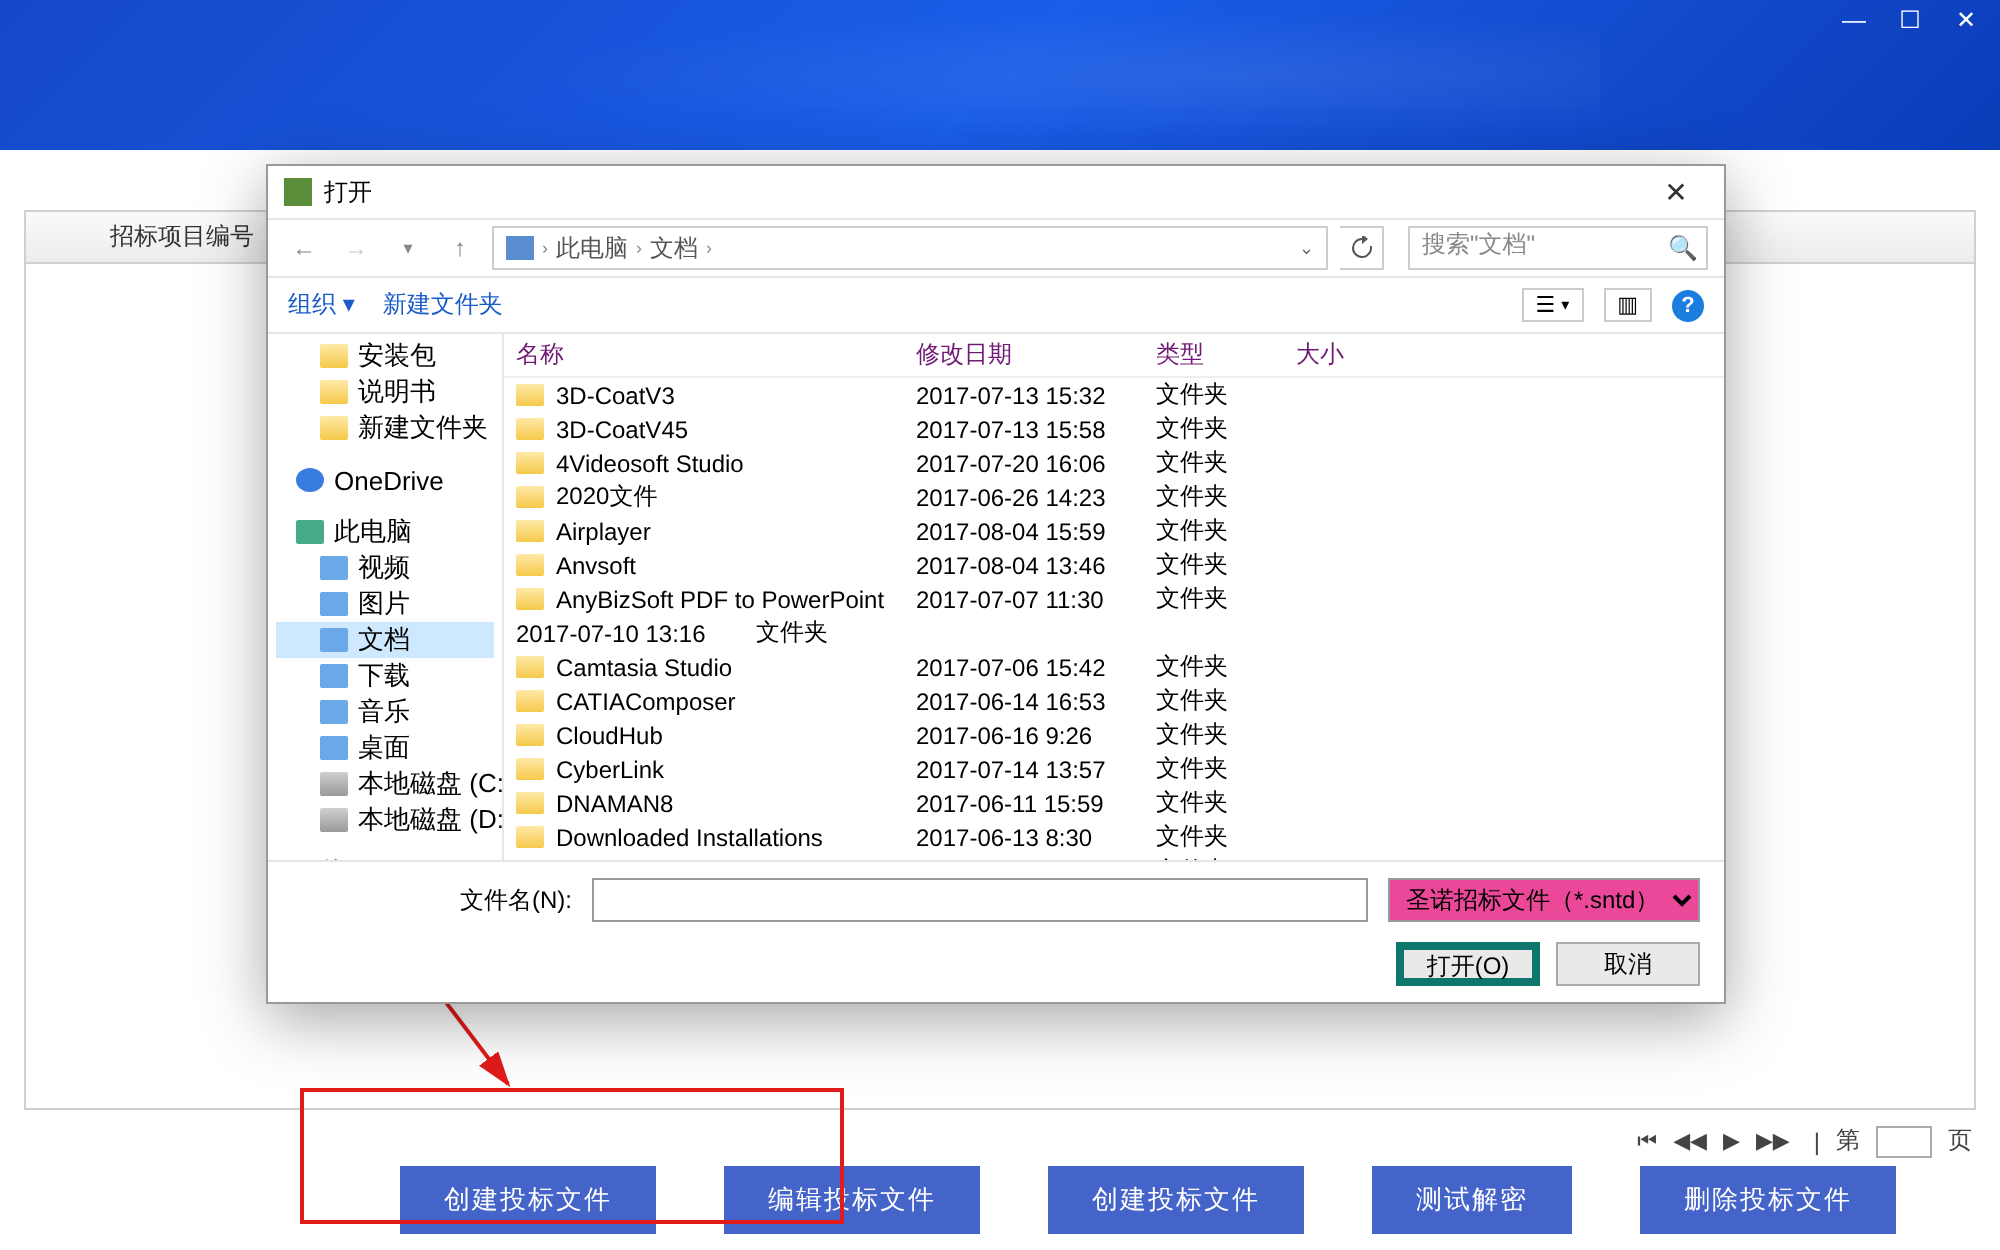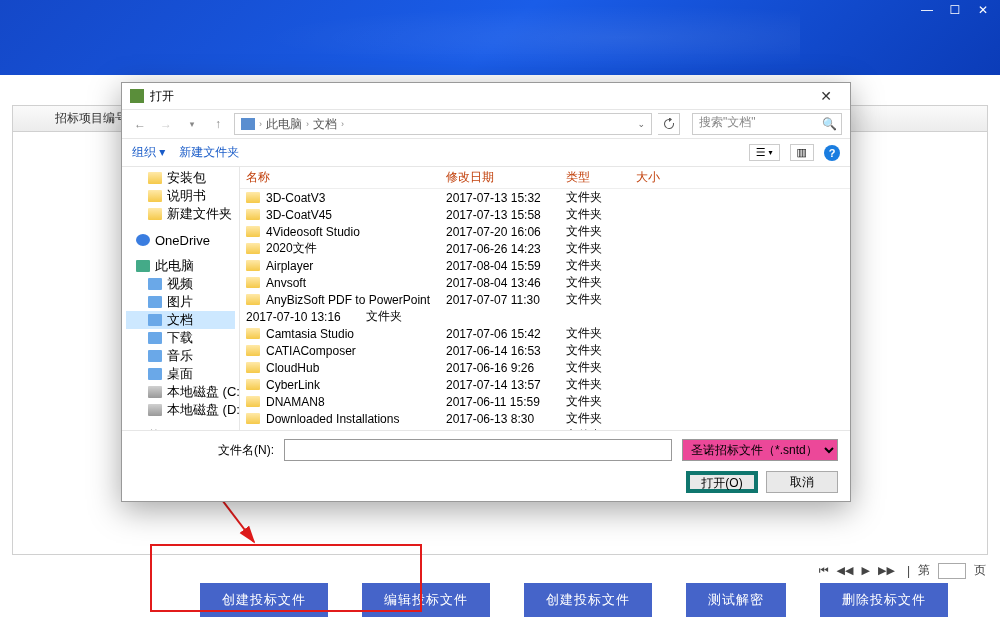--- a/index.html
+++ b/index.html
@@ -18,21 +18,21 @@
 .pagination { position: absolute; right: 14px; bottom: 46px; font-size: 12px; color: #444; display: flex; align-items: center; gap: 8px; }
 .pagination .pgbtn { cursor: pointer; font-size: 11px; }
 
 .action-bar { position: absolute; left: 0; right: 0; bottom: 6px; height: 38px; display: flex; align-items: center; padding-left: 200px; gap: 34px; }
 .action-bar button { background: #4564c9; color: #fff; border: none; font-size: 13px; padding: 8px 22px; cursor: pointer; letter-spacing: 1px; }
 
 .highlight-box { position: absolute; left: 150px; top: 544px; width: 272px; height: 68px; border: 2px solid #e21b1b; pointer-events: none; }
 .arrow-svg { position: absolute; left: 154px; top: 412px; pointer-events: none; }
 
 
-.dialog { position: absolute; left: 121px; top: 82px; width: 730px; height: 420px; background: #fff; border: 1px solid #999; box-shadow: 0 8px 30px rgba(0,0,0,0.35); display: flex; flex-direction: column; }
+.dialog { position: absolute; left: 133px; top: 82px; width: 730px; height: 420px; background: #fff; border: 1px solid #999; box-shadow: 0 8px 30px rgba(0,0,0,0.35); display: flex; flex-direction: column; }
 .dlg-title { height: 26px; display: flex; align-items: center; padding: 0 4px 0 8px; font-size: 12px; }
 .dlg-title .icon { width: 14px; height: 14px; margin-right: 6px; }
 .dlg-title .spacer { flex: 1; }
 .dlg-title .close { width: 40px; text-align: center; font-size: 14px; cursor: pointer; color: #333; }
 .dlg-nav { height: 30px; border-top: 1px solid #e6e6e6; border-bottom: 1px solid #e6e6e6; display: flex; align-items: center; padding: 0 8px; gap: 6px; font-size: 12px; color: #555; }
 .dlg-nav .arrownav { width: 20px; text-align: center; color: #888; cursor: pointer; }
 .dlg-nav .crumb { display: flex; align-items: center; gap: 4px; flex: 1; border: 1px solid #ccc; height: 22px; padding: 0 6px; background: #fff; }
 .dlg-nav .crumb span { cursor: pointer; }
 .dlg-nav .chev { color: #888; font-size: 9px; }
 .dlg-nav .dd { margin-left: auto; color: #666; font-size: 9px; }
@@ -51,21 +51,21 @@
 .tree .node.indent { padding-left: 22px; }
 .tree .node.selected { background: #cde8ff; }
 .tree .icon { width: 14px; height: 12px; flex-shrink: 0; }
 .folder-icon { background: linear-gradient(#ffe9a8,#f5c94a); border-radius: 1px; }
 .drive-icon { background: linear-gradient(#d0d0d0,#999); border-radius: 1px; }
 .pc-icon { background: #4a8; border-radius: 1px; }
 .cloud-icon { background: #3a7de0; border-radius: 50%; }
 .generic-icon { background: #6aa8e8; border-radius: 1px; }
 
 .filelist { flex: 1; overflow-y: auto; font-size: 12px; }
-.fl-header { display: flex; height: 22px; align-items: center; border-bottom: 1px solid #eee; color: #c2410c; position: sticky; top: 0; background: #fff; }
+.fl-header { display: flex; height: 22px; align-items: center; border-bottom: 1px solid #eee; color: #701a75; position: sticky; top: 0; background: #fff; }
 .fl-header div, .fl-row div { padding: 0 6px; }
 .col-name { width: 200px; display: flex; align-items: center; gap: 6px; }
 .col-date { width: 120px; }
 .col-type { width: 70px; }
 .col-size { width: 70px; }
 .fl-row { display: flex; height: 17px; align-items: center; cursor: pointer; }
 .fl-row .folder-mini { width: 14px; height: 11px; background: linear-gradient(#ffe9a8,#f5c94a); border-radius: 1px; flex-shrink: 0; }
 
 .dlg-footer { border-top: 1px solid #e6e6e6; padding: 8px 12px; display: flex; flex-direction: column; gap: 10px; font-size: 12px; }
 .fn-row { display: flex; align-items: center; gap: 10px; }

